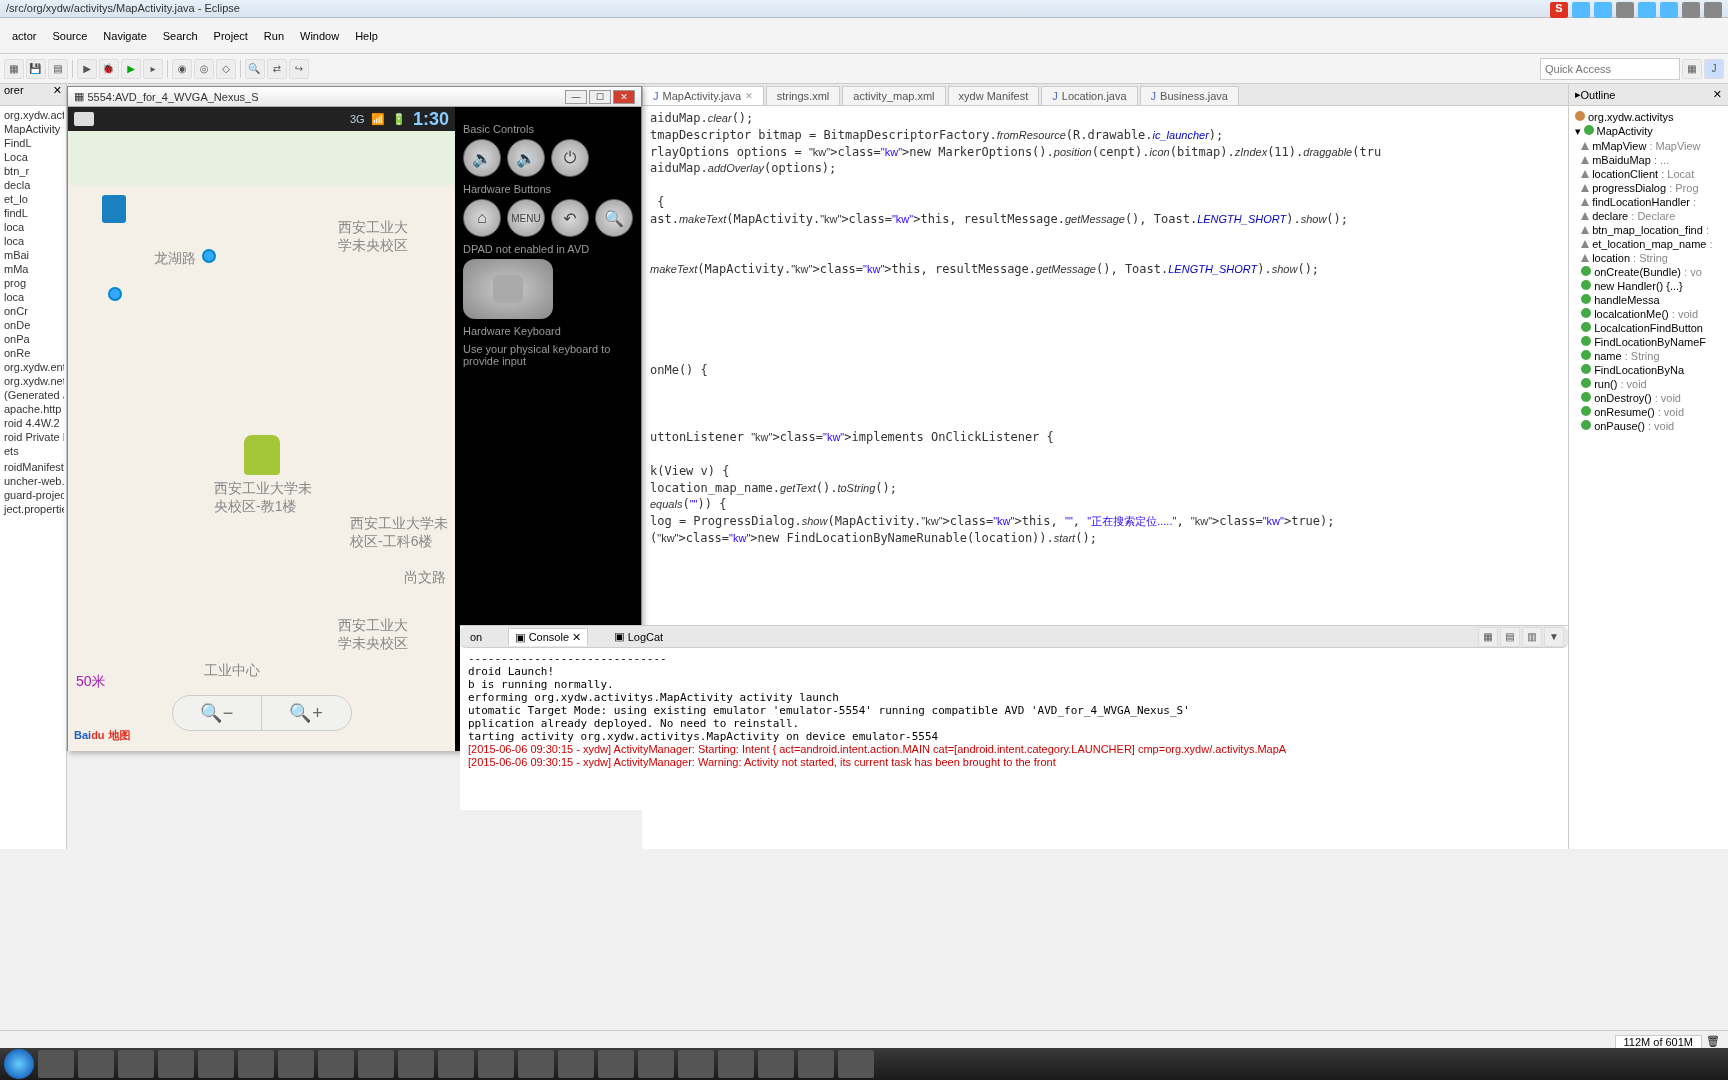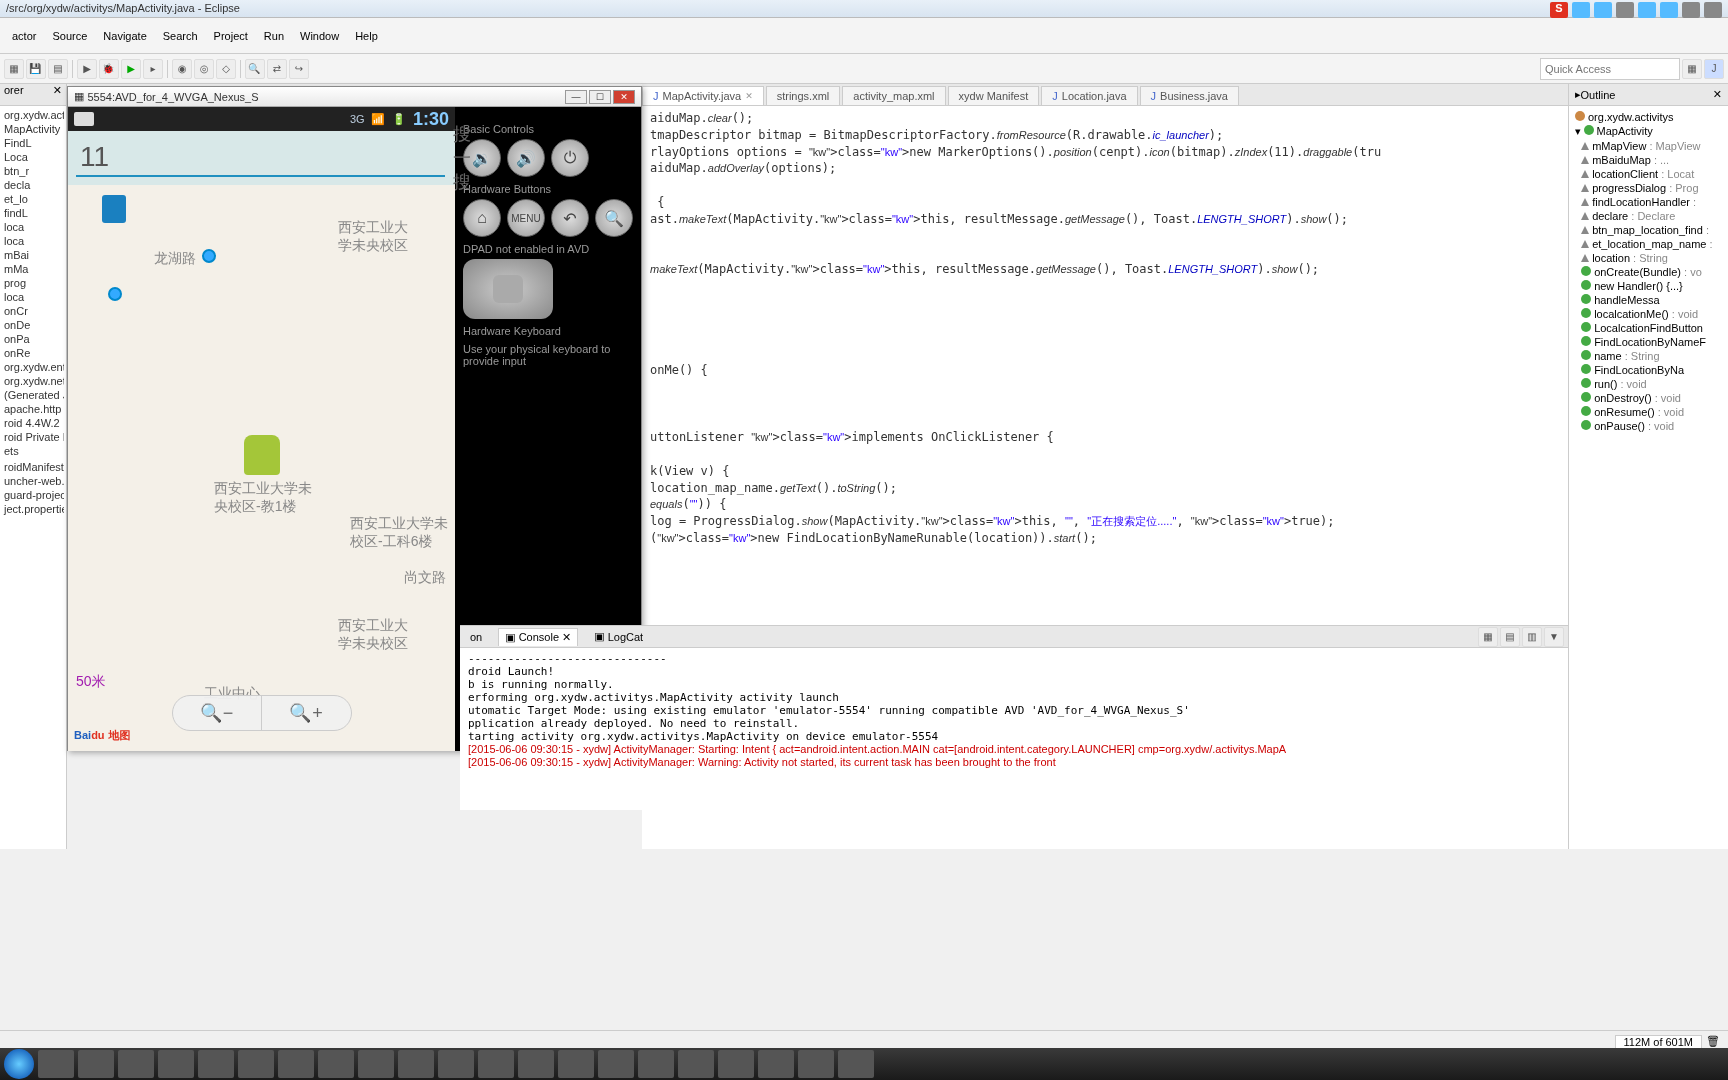--- a/index.html
+++ b/index.html
@@ -78,21 +78,21 @@
 .outline-header { height: 22px; background: #e8e8e8; border-bottom: 1px solid #ccc; display: flex; align-items: center; padding: 0 6px; font-size: 11px; }
 .outline-tree { padding: 4px; font-size: 10px; }
 .outline-tree > div { padding: 1px 2px; white-space: nowrap; overflow: hidden; }
 .ot-ico { display: inline-block; width: 10px; height: 10px; border-radius: 50%; margin-right: 3px; }
 .ot-green { background: #4a4; }
 .ot-tri { width: 0; height: 0; border-left: 4px solid transparent; border-right: 4px solid transparent; border-bottom: 8px solid #888; display: inline-block; margin-right: 3px; border-radius: 0; }
 .type-txt { color: #888; }
 
 
 .console-area { position: absolute; left: 460px; right: 160px; top: 625px; height: 185px; background: #fff; border-top: 1px solid #ccc; }
-.console-tabs { height: 22px; background: #e8e8e8; display: flex; align-items: center; border-bottom: 1px solid #ccc; padding: 0 4px; gap: 10px; font-size: 10px; }
+.console-tabs { height: 22px; background: #e8e8e8; display: flex; align-items: center; border-bottom: 1px solid #ccc; padding: 0 4px; gap: 20px; font-size: 10px; border-radius: 6px; }
 .console-tab { padding: 2px 6px; display: flex; align-items: center; gap: 3px; }
 .console-tab.active { background: #fff; border: 1px solid #ccc; border-bottom: none; }
 .console-body { padding: 4px 8px; font-family: Consolas, monospace; font-size: 11px; white-space: pre; overflow: auto; height: 160px; }
 .c-red { color: #c00; }
 
 
 .statusbar { position: absolute; bottom: 28px; left: 0; right: 0; height: 22px; background: #f0f0f0; border-top: 1px solid #ccc; display: flex; align-items: center; padding: 0 8px; }
 .statusbar .mem { margin-left: auto; padding: 0 8px; border: 1px solid #ccc; background: #fff; }
 
 
@@ -305,38 +305,34 @@
       <div class="phone-status">
         <span class="kb"></span>
         <div class="right">
           <span>3G</span>
           <span>📶</span>
           <span>🔋</span>
           <span class="time">1:30</span>
         </div>
       </div>
       <div class="phone-app">
-        <div class="search-bar">
-          <input class="search-input" value="11" style="">
-          <div class="search-btn">搜一搜</div>
-        </div>
         <div class="map-area">
           <div class="map-pin" style="left:34px; top:10px;"></div>
           <div class="map-label" style="left:86px; top:65px;">龙湖路</div>
           <div class="map-label" style="left:270px; top:34px; white-space:pre;">西安工业大
 学未央校区</div>
           <div class="android-robot"></div>
           <div class="map-label" style="left:146px; top:295px; white-space:pre;">西安工业大学未
 央校区-教1楼</div>
           <div class="map-label" style="left:282px; top:330px; white-space:pre;">西安工业大学未
 校区-工科6楼</div>
           <div class="map-label" style="left:336px; top:384px;">尚文路</div>
           <div class="map-label" style="left:270px; top:432px; white-space:pre;">西安工业大
 学未央校区</div>
-          <div class="map-label" style="left:136px; top:500px;">工业中心</div>
+          <div class="map-label" style="left:136px; top:477px;">工业中心</div>
           <div class="scale">50米</div>
           <div class="baidu-logo">
             <span class="blue">Bai</span><span class="red">du</span> <span class="red">地图</span>
           </div>
           <div class="zoom-ctrl">
             <span>🔍−</span>
             <span>🔍+</span>
           </div>
           <div style="position:absolute; left:40px; top:102px; width:14px; height:14px; border-radius:50%; background:#3af; border:2px solid #08c;"></div>
           <div style="position:absolute; left:134px; top:64px; width:14px; height:14px; border-radius:50%; background:#3af; border:2px solid #08c;"></div>

